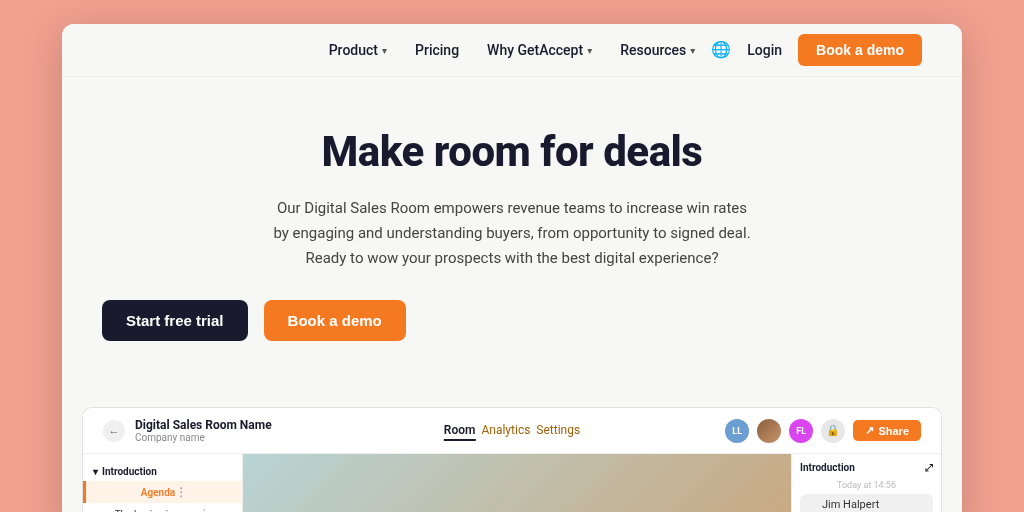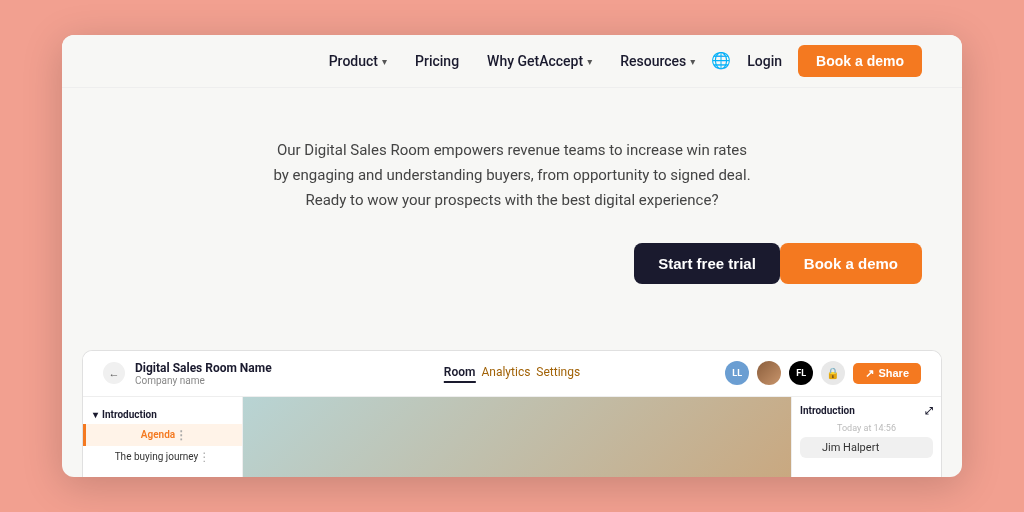--- a/index.html
+++ b/index.html
@@ -93,22 +93,22 @@
     }
     .hero-subtitle {
       font-size: 15px;
       color: #444;
       max-width: 480px;
       margin: 0 auto 30px;
       line-height: 1.65;
     }
     .hero-buttons {
       display: flex;
-      justify-content: flex-end;
-      gap: 0;
+      justify-content: flex-start;
+      gap: 16px;
       margin-bottom: 36px;
     }
     .btn-dark {
       background: #1a1a2e;
       color: white;
       border: none;
       padding: 12px 24px;
       border-radius: 8px;
       font-size: 15px;
       font-weight: 600;
@@ -322,20 +322,21 @@
       </a>
     </div>
     <div class="nav-right">
       <span class="globe-icon">🌐</span>
       <span class="login-link">Login</span>
       <button class="book-demo-btn">Book a demo</button>
     </div>
   </nav>
 
   <section class="hero">
+    <h1 class="hero-title">Make room for deals</h1>
     <p class="hero-subtitle">Our Digital Sales Room empowers revenue teams to increase win rates by engaging and understanding buyers, from opportunity to signed deal. Ready to wow your prospects with the best digital experience?</p>
     <div class="hero-buttons">
       <button class="btn-dark">Start free trial</button>
       <button class="btn-orange">Book a demo</button>
     </div>
   </section>
 
   <div class="app-preview">
 
     <div class="app-topbar">
@@ -346,21 +347,21 @@
           <div class="app-company">Company name</div>
         </div>
         <div style="display:flex;gap:6px;position:absolute;left:50%;transform:translateX(-50%);">
           <span class="app-tab active">Room</span>
           <span class="app-tab">Analytics</span>
           <span class="app-tab">Settings</span>
         </div>
         <div class="app-actions">
           <div class="avatar-circle" style="background:#6B9ED2;">LL</div>
           <div class="avatar-photo"></div>
-          <div class="avatar-circle" style="background:#000000;">FL</div>
+          <div class="avatar-circle" style="background:#d946ef;">FL</div>
           <div class="lock-icon-btn">🔒</div>
           <button class="share-btn">
             <span>↗</span>
             <span>Share</span>
           </button>
         </div>
       </div>
     </div>
 
     <div class="app-body">

